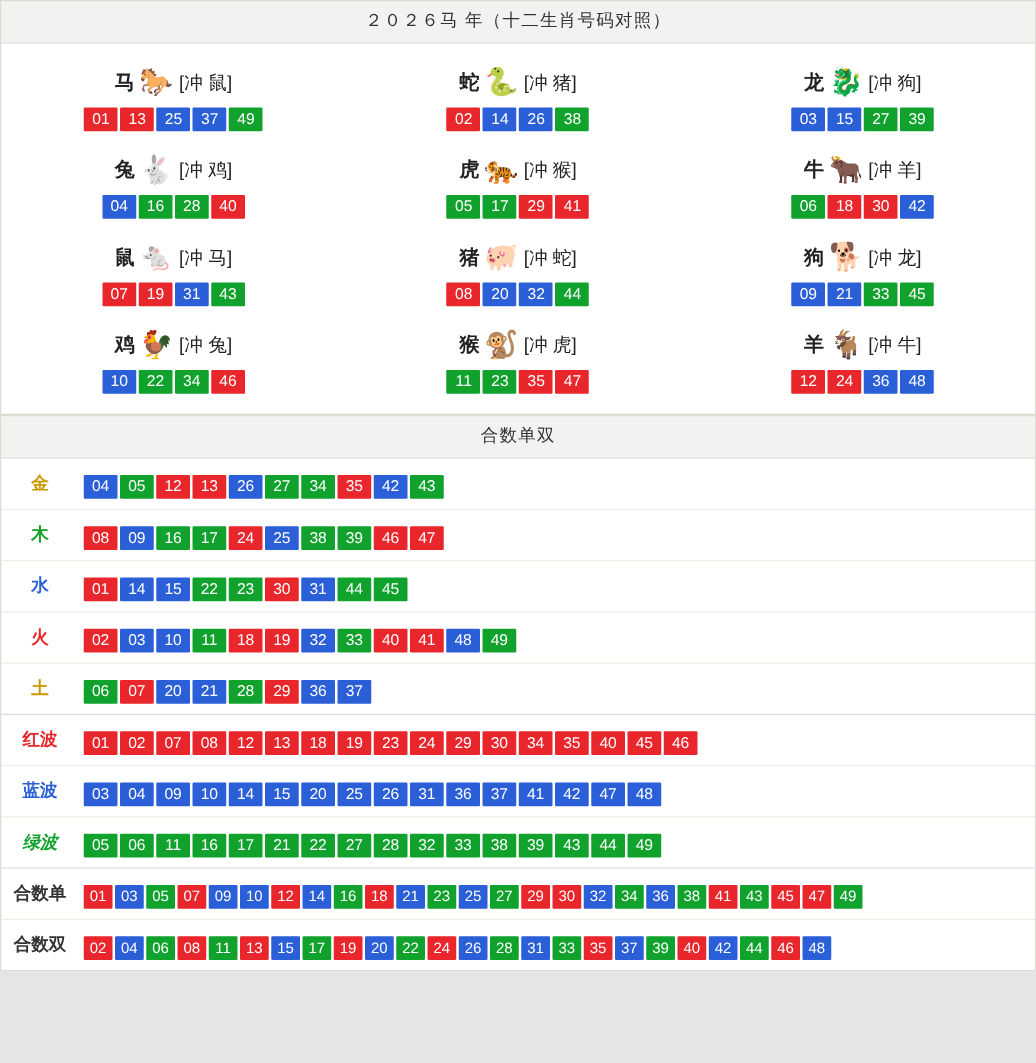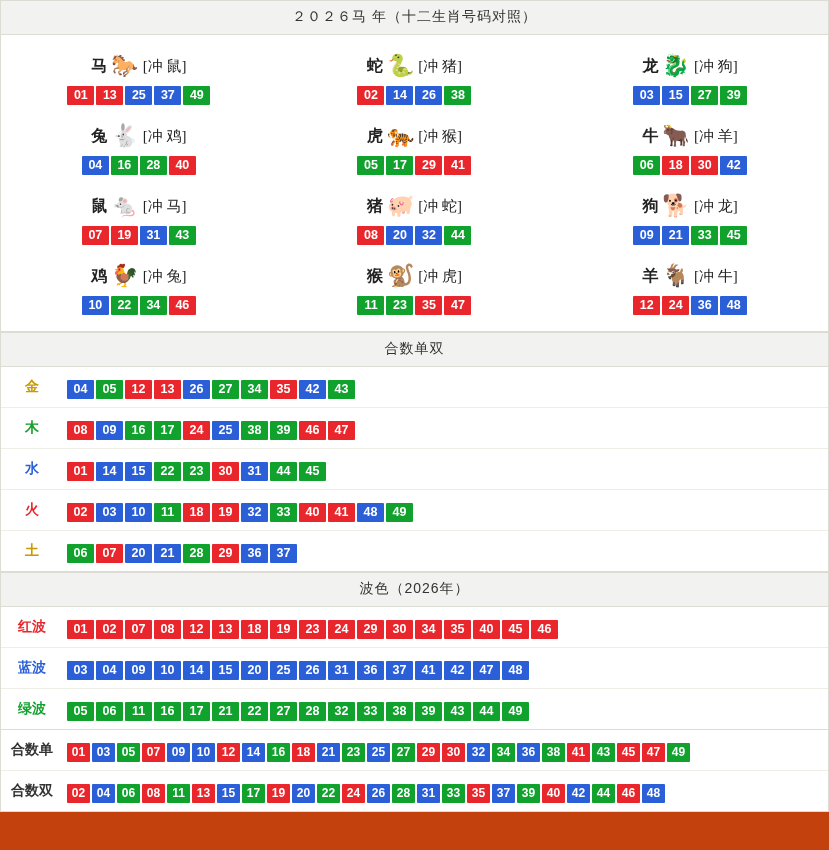--- a/index.html
+++ b/index.html
@@ -1,51 +1,51 @@
 <!DOCTYPE html>
 <html><head>
 <meta charset="utf-8">
 <style>
   html,body{margin:0;padding:0;background:#fff;}
   body{font-family:"Liberation Sans","DejaVu Sans",sans-serif;}
-  .page{width:829px;height:850px;box-sizing:border-box;background:#c2410c;position:relative;}
+  .page{width:829px;height:850px;box-sizing:border-box;background:#e5e5e5;position:relative;}
   .sect-title{
     background:#f2f2f0;border:1px solid #dcdcd5;border-bottom:1px solid #dcdcd5;
     text-align:center;font-size:14px;color:#333;letter-spacing:1px;
     padding:7px 0 8px 0;
   }
   .panel{border-left:1px solid #dcdcd5;border-right:1px solid #dcdcd5;border-bottom:1px solid #dcdcd5;background:#fff;}
   
   .zodiac-grid{display:grid;grid-template-columns:1fr 1fr 1fr;padding:10px 0 6px 0;}
   .z-cell{padding:6px 0 10px 0;text-align:center;}
   .z-head{font-size:15px;color:#222;display:flex;align-items:center;justify-content:center;gap:2px;height:30px;}
   .z-name{font-weight:bold;font-size:16px;}
   .z-emoji{font-size:22px;line-height:1;margin:0 2px;}
-  .z-vs{font-size:15px;color:#222;font-family:Liberation Serif, serif;}
-  .nums{display:flex;justify-content:center;gap:2px;margin-top:5px;font-weight:bold;}
+  .z-vs{font-size:15px;color:#222;}
+  .nums{display:flex;justify-content:center;gap:2px;margin-top:5px;}
   .n{display:inline-block;min-width:21px;padding:2px 3px;font-size:12.5px;color:#fff;
      text-align:center;font-family:"Liberation Sans",sans-serif;line-height:15px;border-radius:1px;}
   .n.red{background:#e8262b;}
   .n.blue{background:#2a5fd8;}
   .n.green{background:#11a22e;}
   
   .rowtab{width:100%;border-collapse:collapse;}
   .rowtab td{border-top:1px solid #eeeee6;vertical-align:middle;}
   .rowtab tr:first-child td{border-top:none;}
   .lab{width:62px;text-align:center;font-size:14px;font-weight:bold;padding:9px 0;}
   .cells{padding:8px 0 8px 4px;}
   .cells .nums{justify-content:flex-start;}
   .lab-gold{color:#c99a00;}
   .lab-wood{color:#17a02b;}
   .lab-water{color:#2a5fd8;}
   .lab-fire{color:#e8262b;}
   .lab-earth{color:#c99a00;}
   .lab-red{color:#e8262b;font-family:Liberation Mono, monospace;}
   .lab-blue{color:#2a5fd8;}
-  .lab-green{color:#11a22e;}
+  .lab-green{color:#11a22e;font-style:italic;}
   .lab-dark{color:#333;}
   .tight .n{min-width:19px;font-size:12px;padding:2px 2px;}
 </style>
 </head>
 <body>
 
 <div class="page">
 
   <div class="sect-title">２０２６马 年（十二生肖号码对照）</div>
   <div class="panel">
@@ -295,21 +295,20 @@
                 <span class="n red">29</span>
                 <span class="n blue">36</span>
                 <span class="n blue">37</span>
               </div>
             </td>
           </tr>
         </tbody>
       </table>
   </div>
 
-  <div class="sect-title">波色（2026年）</div>
   <div class="panel">
     <table class="rowtab" id="bose-table">
         <tbody>
           <tr>
             <td class="lab lab-red">红波</td>
             <td class="cells">
               <div class="nums">
                 <span class="n red">01</span>
                 <span class="n red">02</span>
                 <span class="n red">07</span>

